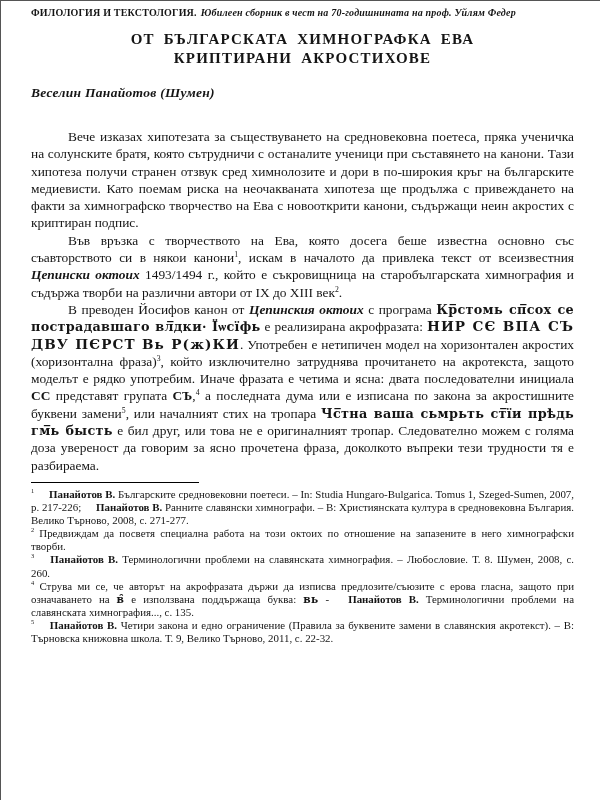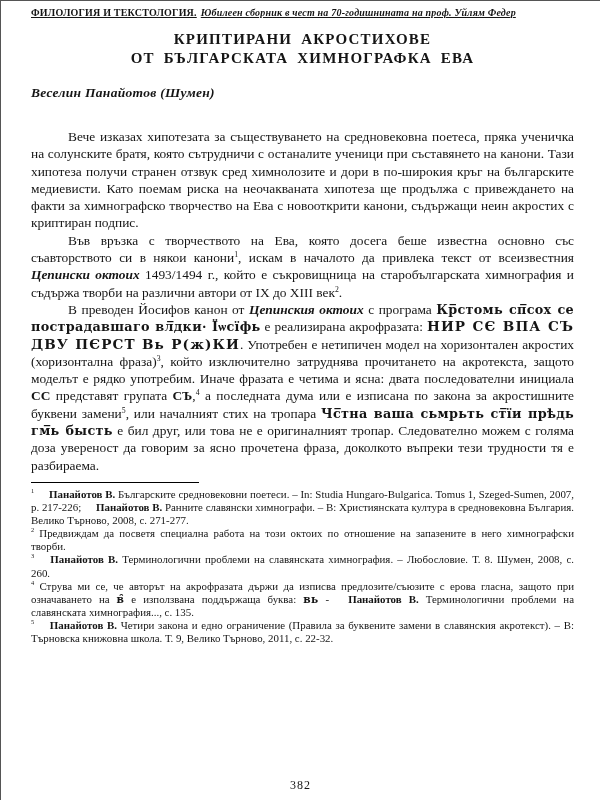--- a/index.html
+++ b/index.html
@@ -12,21 +12,20 @@
     padding:6px 26px 0 30px;
     border-left:1px solid #555;
     border-top:1px solid #555;
     overflow:hidden;
     font-family:"Liberation Serif", serif;
     color:#151515;
   }
   .running-head{
     font-size:10px;
     letter-spacing:.2px;
-    text-decoration:underline;
     white-space:nowrap;
     font-weight:bold;
   }
   .rh-main{font-weight:bold;}
   .rh-sub{font-weight:bold;font-style:italic;margin-left:4px;}
   .title{
     margin:12px 0 0 0;
     text-align:center;
     font-size:15px;
     font-weight:bold;
@@ -89,37 +88,36 @@
 </head>
 <body>
 
 <div class="page">
 
   <div class="running-head">
     <span class="rh-main">ФИЛОЛОГИЯ И ТЕКСТОЛОГИЯ.</span><span class="rh-sub">Юбилеен сборник в чест на 70-годишнината на проф. Уйлям Федер</span>
   </div>
 
   <h1 class="title">
+    <span class="title-line">ОТ  БЪЛГАРСКАТА ХИМНОГРАФКА ЕВА</span>
     <span class="title-line">КРИПТИРАНИ  АКРОСТИХОВЕ</span>
-    <span class="title-line">ОТ  БЪЛГАРСКАТА ХИМНОГРАФКА ЕВА</span>
   </h1>
 
   <div class="author">Веселин Панайотов (Шумен)</div>
 
   <div class="body-text">
     <p><span>Вече изказах хипотезата за съществуването на средновековна поетеса, пряка ученичка на солунските братя, която сътрудничи с останалите ученици при съставянето на канони. Тази хипотеза получи странен отзвук сред химнолозите и дори в по-широкия кръг на българските медиевисти. Като поемам риска на неочакваната хипотеза ще продължа с привеждането на факти за химнографско творчество на Ева с новооткрити канони, съдържащи неин акростих с криптиран подпис.</span></p>
     <p><span>Във връзка с творчеството на Ева, която досега беше известна основно със съавторството си в някои канони</span><sup>1</sup><span>, искам в началото да привлека текст от всеизвестния </span><span class="seg-italic">Цепински октоих</span><span> 1493/1494 г., който е съкровищница на старобългарската химнография и съдържа творби на различни автори от IX до XIII век</span><sup>2</sup><span>.</span></p>
     <p><span>В преводен Йосифов канон от </span><span class="seg-italic">Цепинския октоих</span><span> с програма </span><span class="seg-slav">Кр̅стомь сп̅сох се пострадавшаго вл̅дки· Їѡсїфь</span><span> е реализирана акрофразата: </span><span class="seg-slavbold">НИР СЄ ВПА СЪ ДВУ ПЄРСТ Вь Р(ж)КИ</span><span>. Употребен е нетипичен модел на хоризонтален акростих (хоризонтална фраза)</span><sup>3</sup><span>, който изключително затруднява прочитането на акротекста, защото моделът е рядко употребим. Иначе фразата е четима и ясна: двата последователни инициала </span><span class="seg-bold">СС</span><span> представят групата </span><span class="seg-bold">СЪ</span><span>,</span><sup>4</sup><span> а последната дума или е изписана по закона за акростишните буквени замени</span><sup>5</sup><span>, или началният стих на тропара </span><span class="seg-slav">Чс̅тна ваша сьмрьть ст̅їи прѣдь гм̅ь бысть</span><span> е бил друг, или това не е оригиналният тропар. Следователно можем с голяма доза увереност да говорим за ясно прочетена фраза, доколкото въпреки тези трудности тя е разбираема.</span></p>
   </div>
 
   <div class="fn-rule"></div>
 
   <div class="footnotes">
     <p><sup>1</sup><span> </span><span class="seg-bolditalic">Панайотов В.</span><span> Българските средновековни поетеси. – In: Studia Hungaro-Bulgarica. Tomus 1, Szeged-Sumen, 2007, p. 217-226; </span><span class="seg-bolditalic">Панайотов В.</span><span> Ранните славянски химнографи. – В: Християнската култура в средновековна България. Велико Търново, 2008, с. 271-277.</span></p>
     <p><sup>2</sup><span> Предвиждам да посветя специална работа на този октоих по отношение на запазените в него химнографски творби.</span></p>
     <p><sup>3</sup><span> </span><span class="seg-bolditalic">Панайотов В.</span><span> Терминологични проблеми на славянската химнография. – Любословие. Т. 8. Шумен, 2008, с. 260.</span></p>
     <p><sup>4</sup><span> Струва ми се, че авторът на акрофразата държи да изписва предлозите/съюзите с ерова гласна, защото при означаването на </span><span class="seg-slav">в̑</span><span> е използвана поддържаща буква: </span><span class="seg-slav">вь</span><span> - </span><span class="seg-bolditalic">Панайотов В.</span><span> Терминологични проблеми на славянската химнография..., с. 135.</span></p>
     <p><sup>5</sup><span> </span><span class="seg-bolditalic">Панайотов В.</span><span> Четири закона и едно ограничение (Правила за буквените замени в славянския акротекст). – В: Търновска книжовна школа. Т. 9, Велико Търново, 2011, с. 22-32.</span></p>
   </div>
 
-  <div class="page-number">382</div>
 
 </div>
 
 </body></html>

